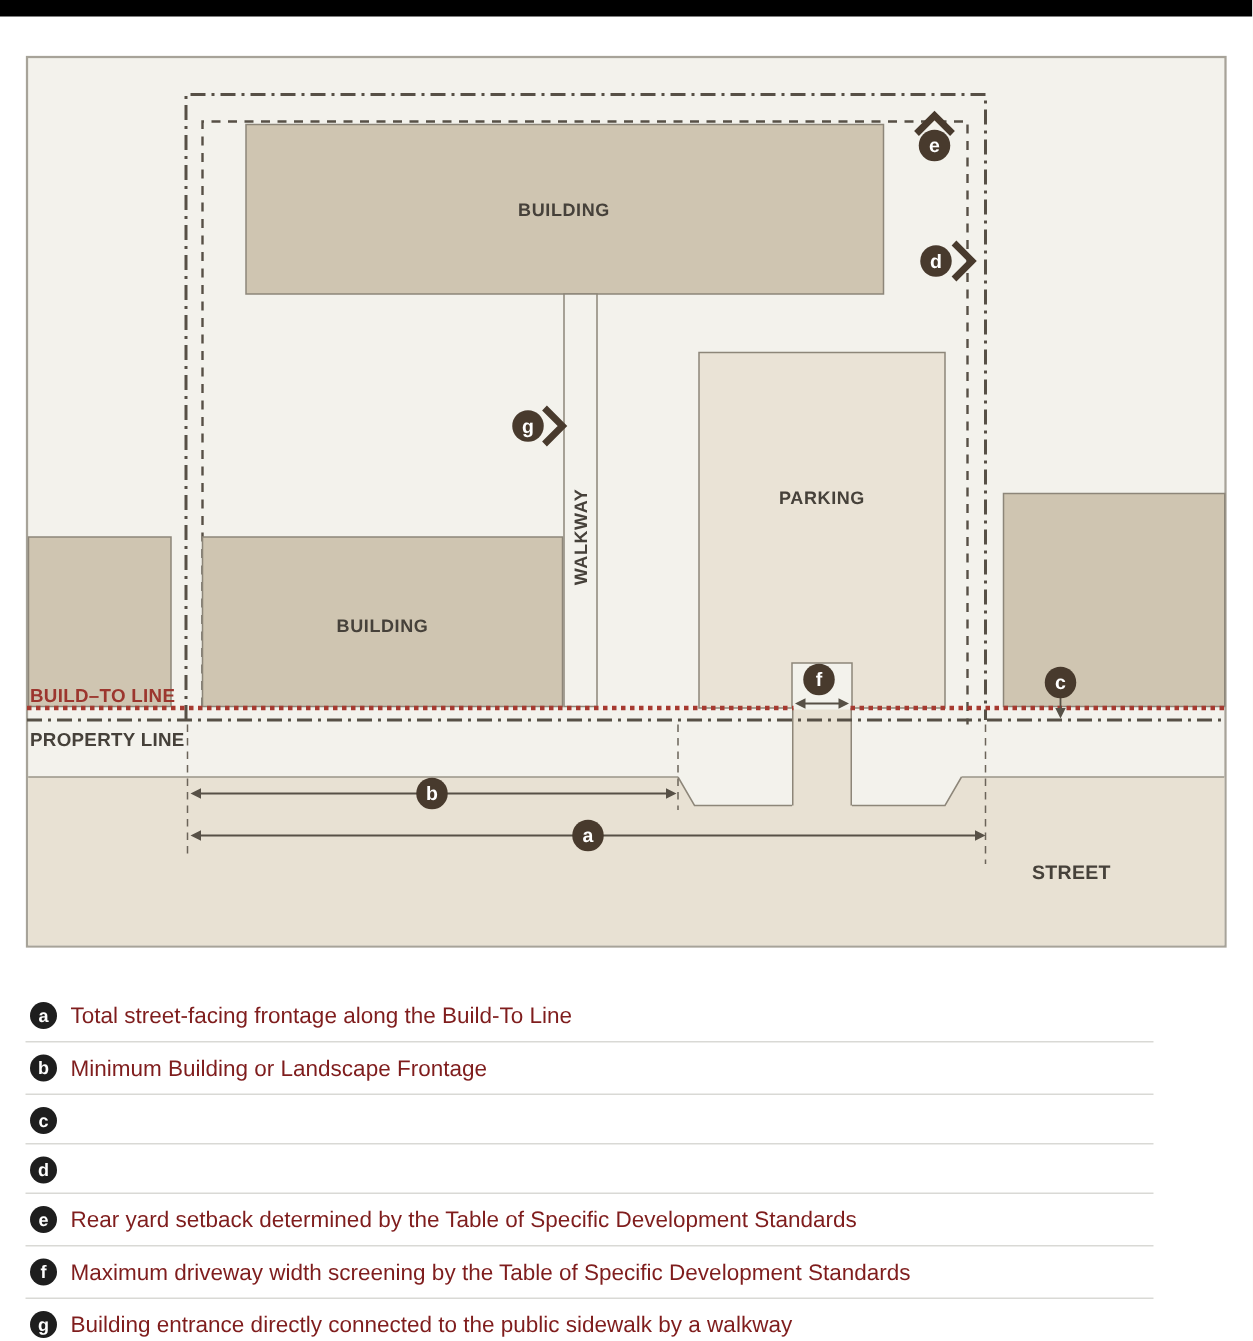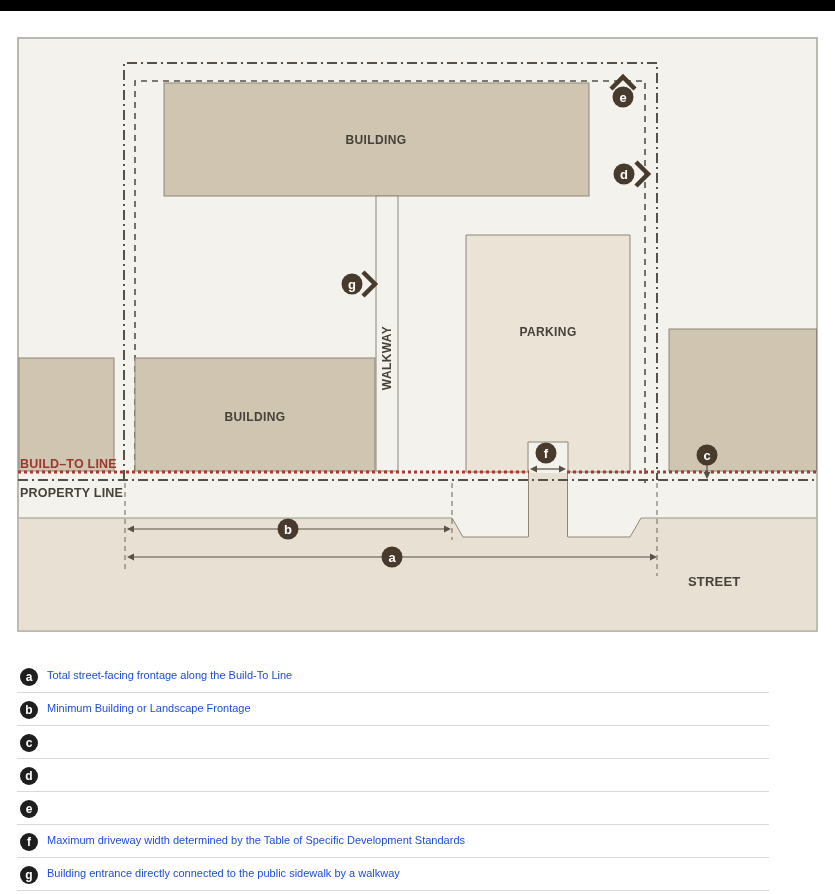--- a/index.html
+++ b/index.html
@@ -14,21 +14,21 @@
   .legend-row{
     display:flex;align-items:flex-start;gap:9px;
     padding:7px 0 6px 3px;border-bottom:1px solid #d9d9d5;
   }
   .legend-badge{
     flex:0 0 auto;width:18px;height:18px;border-radius:50%;
     background:#1e1e1e;color:#ffffff;font-weight:bold;font-size:12px;
     display:flex;align-items:center;justify-content:center;margin-top:1px;
   }
   .legend-text{
-    color:#1d4ed8;font-size:11px;line-height:1.26;padding-top:2px;max-width:706px;
+    color:#7f1d1d;font-size:15px;line-height:1.26;padding-top:2px;max-width:706px;
   }
   
   text{font-family:"Liberation Sans",sans-serif;}
   .site-label{font-weight:bold;font-size:12px;letter-spacing:.4px;fill:#46413a;}
   .edge-label{font-weight:bold;font-size:12.5px;letter-spacing:.2px;fill:#46413a;}
   .red-label{font-weight:bold;font-size:12.5px;letter-spacing:.2px;fill:#9c362e;}
   .callout-letter{font-weight:bold;font-size:13px;fill:#ffffff;}
 </style>
 </head>
 <body>
@@ -161,25 +161,26 @@
     <div class="legend-row">
       <span class="legend-badge">c</span>
     </div>
 
     <div class="legend-row">
       <span class="legend-badge">d</span>
     </div>
 
     <div class="legend-row">
       <span class="legend-badge">e</span>
+      <span class="legend-text">Rear yard setback determined by the Table of Specific Development Standards</span>
     </div>
 
     <div class="legend-row">
       <span class="legend-badge">f</span>
-      <span class="legend-text">Maximum driveway width determined by the Table of Specific Development Standards</span>
+      <span class="legend-text">Maximum driveway width screening by the Table of Specific Development Standards</span>
     </div>
 
     <div class="legend-row">
       <span class="legend-badge">g</span>
       <span class="legend-text">Building entrance directly connected to the public sidewalk by a walkway</span>
     </div>
 
   </div>
 </div>
 

